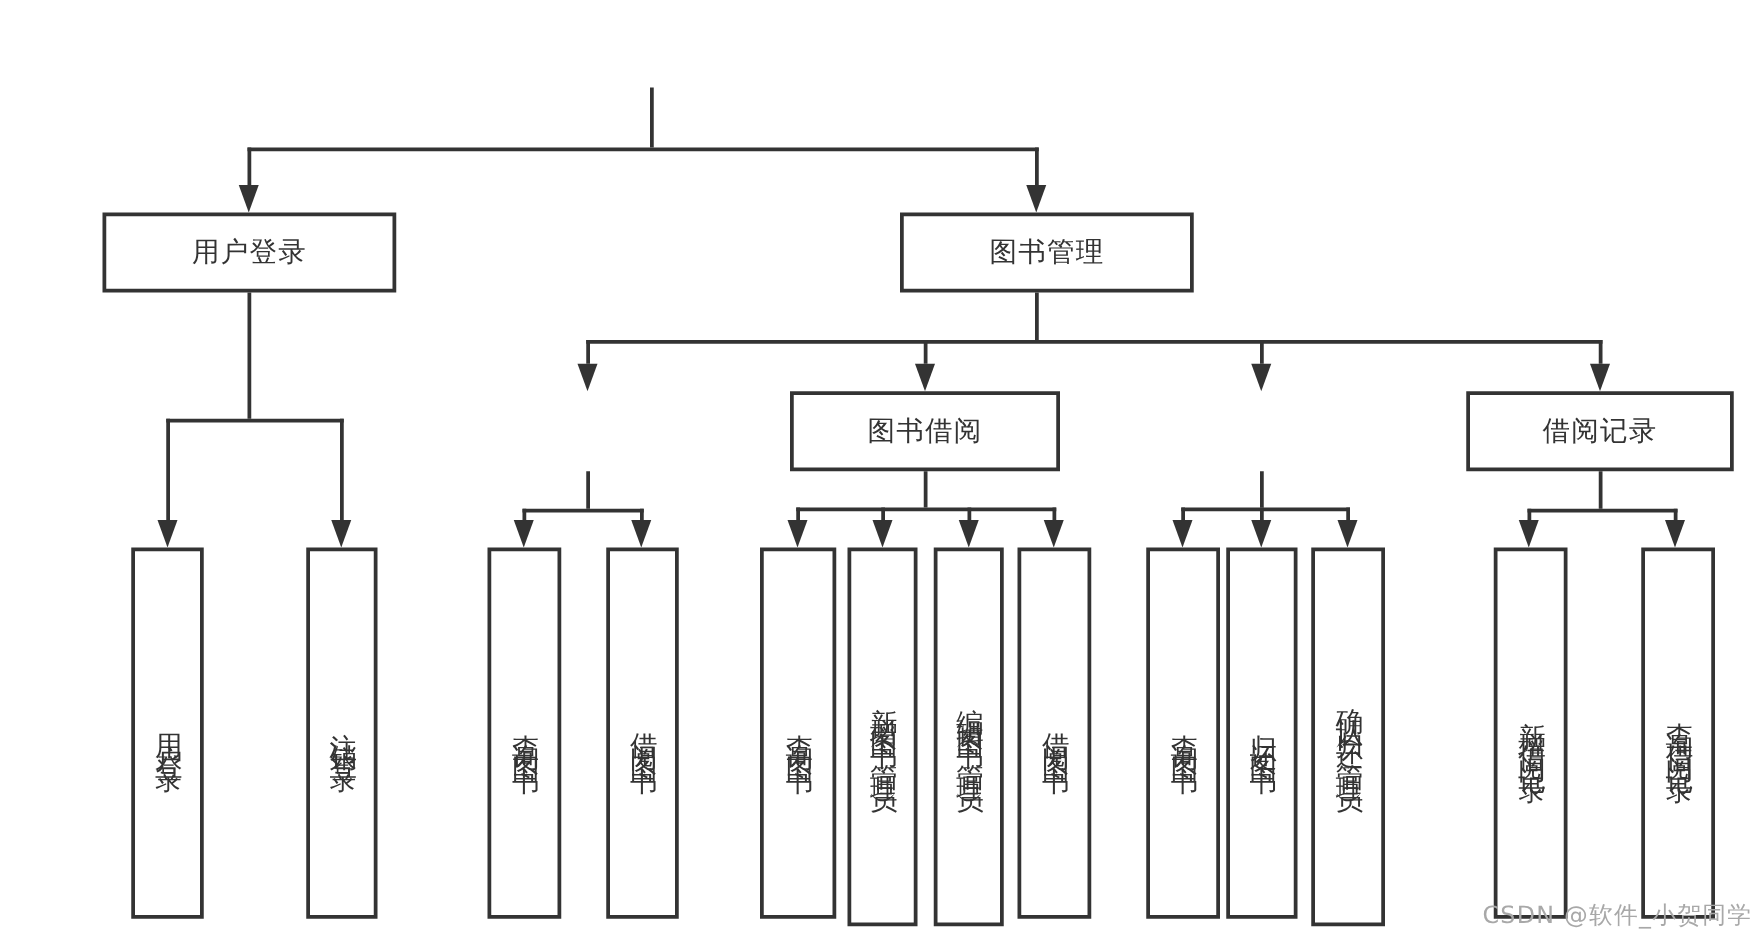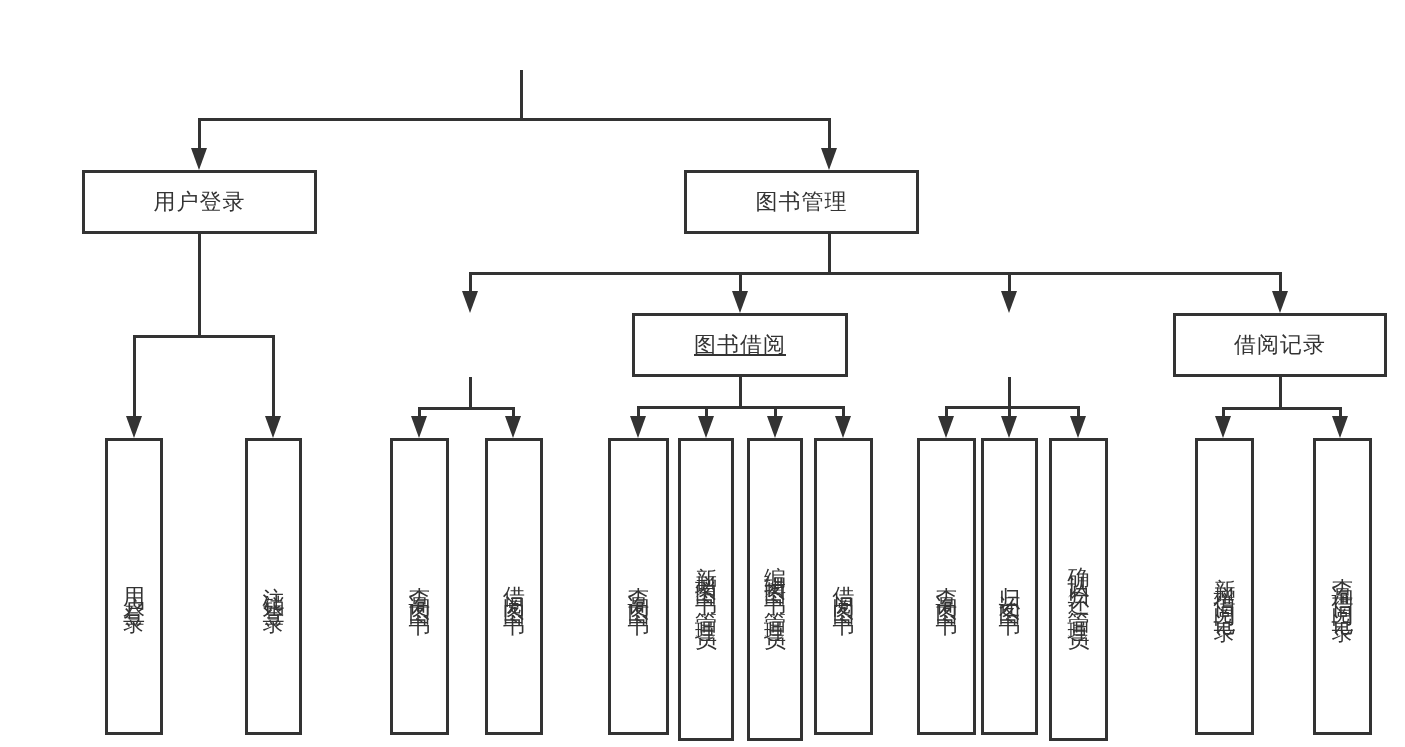--- a/index.html
+++ b/index.html
@@ -53,41 +53,41 @@
 
 
   <div class="lv" style="left:520px;top:70px;height:48px;"></div>
   <div class="lh" style="left:198px;top:118px;width:633px;"></div>
   <div class="lv" style="left:198px;top:118px;height:32px;"></div>
   <div class="arr" style="left:191px;top:148px;"></div>
   <div class="lv" style="left:828px;top:118px;height:32px;"></div>
   <div class="arr" style="left:821px;top:148px;"></div>
 
   <div class="hbox" style="left:82px;top:170px;width:235px;height:64px;">用户登录</div>
-  <div class="hbox" style="left:684px;top:170px;width:235px;height:64px;">图书管理</div>
+  <div class="hbox" style="left:720px;top:170px;width:235px;height:64px;">图书管理</div>
 
   <div class="lv" style="left:198px;top:234px;height:101px;"></div>
   <div class="lh" style="left:133px;top:335px;width:142px;"></div>
   <div class="lv" style="left:133px;top:335px;height:81px;"></div>
   <div class="arr" style="left:126px;top:416px;"></div>
   <div class="lv" style="left:272px;top:335px;height:81px;"></div>
   <div class="arr" style="left:265px;top:416px;"></div>
 
   <div class="lv" style="left:828px;top:234px;height:38px;"></div>
   <div class="lh" style="left:469px;top:272px;width:813px;"></div>
   <div class="lv" style="left:469px;top:272px;height:19px;"></div>
   <div class="arr" style="left:462px;top:291px;"></div>
   <div class="lv" style="left:739px;top:272px;height:19px;"></div>
   <div class="arr" style="left:732px;top:291px;"></div>
   <div class="lv" style="left:1008px;top:272px;height:19px;"></div>
   <div class="arr" style="left:1001px;top:291px;"></div>
   <div class="lv" style="left:1279px;top:272px;height:19px;"></div>
   <div class="arr" style="left:1272px;top:291px;"></div>
 
-  <div class="hbox" style="left:632px;top:313px;width:216px;height:64px;text-decoration:underline;">图书借阅</div>
+  <div class="hbox" style="left:632px;top:313px;width:216px;height:64px;">图书借阅</div>
   <div class="hbox" style="left:1173px;top:313px;width:214px;height:64px;">借阅记录</div>
 
   <div class="lv" style="left:469px;top:377px;height:30px;"></div>
   <div class="lh" style="left:418px;top:407px;width:97px;"></div>
   <div class="lv" style="left:418px;top:407px;height:9px;"></div>
   <div class="arr" style="left:411px;top:416px;"></div>
   <div class="lv" style="left:512px;top:407px;height:9px;"></div>
   <div class="arr" style="left:505px;top:416px;"></div>
 
   <div class="lv" style="left:739px;top:377px;height:29px;"></div>
@@ -128,14 +128,15 @@
   <div class="vbox" style="left:747px;top:438px;width:56px;height:303px;">编辑图书（管理员）</div>
   <div class="vbox" style="left:814px;top:438px;width:59px;height:297px;">借阅图书</div>
 
   <div class="vbox" style="left:917px;top:438px;width:59px;height:297px;">查询图书</div>
   <div class="vbox" style="left:981px;top:438px;width:57px;height:297px;">归还图书</div>
   <div class="vbox" style="left:1049px;top:438px;width:59px;height:303px;">确认归还（管理员）</div>
 
   <div class="vbox" style="left:1195px;top:438px;width:59px;height:297px;">新增借阅记录</div>
   <div class="vbox" style="left:1313px;top:438px;width:59px;height:297px;">查询借阅记录</div>
 
+  <div class="watermark">CSDN @软件_小贺同学</div>
 
 </div>
 
 </body></html>

